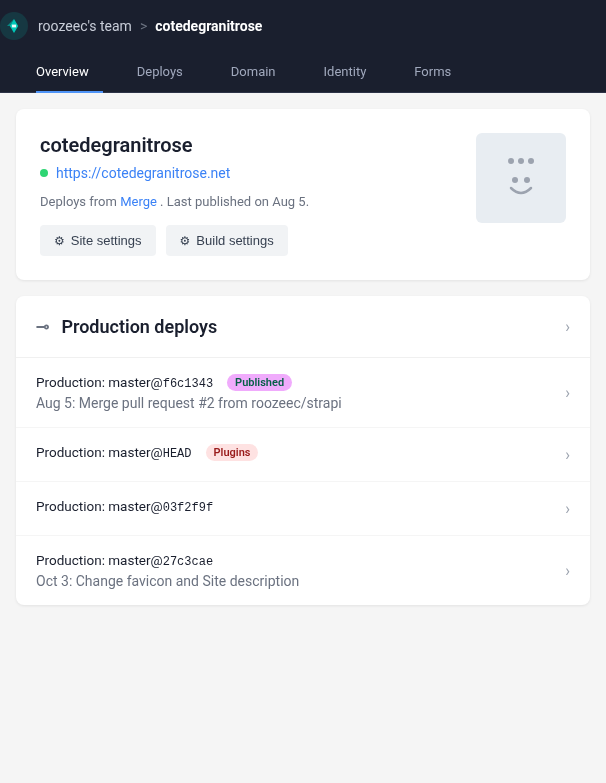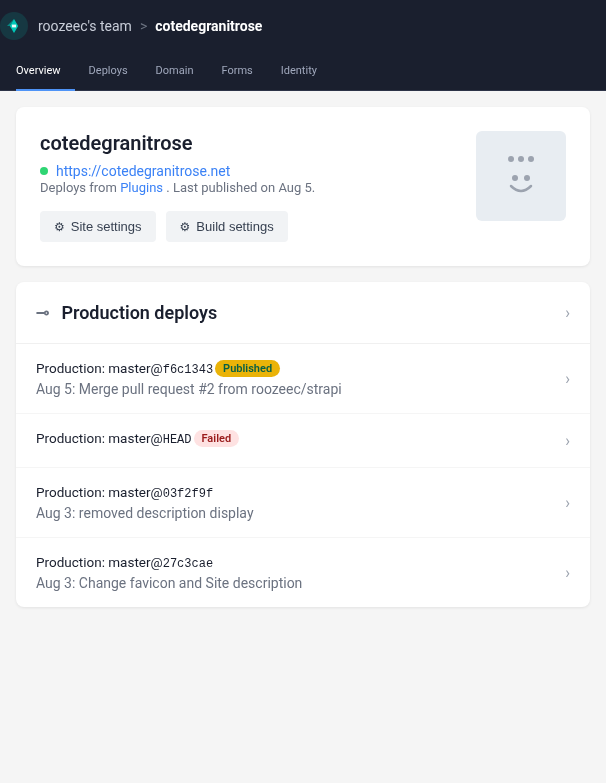--- a/index.html
+++ b/index.html
@@ -43,26 +43,27 @@
     
     .nav {
       background: #1a1f2e;
       display: flex;
       align-items: center;
       padding: 0 16px;
       border-bottom: 1px solid #2d3347;
     }
     .nav-tab {
       color: #a0a8bc;
-      font-size: 11px;
+      font-size: 13px;
       padding: 12px 14px;
       cursor: pointer;
       text-decoration: none;
       border-bottom: 2px solid transparent;
       margin-bottom: -1px;
+      margin-left: 20px;
     }
     .nav-tab:first-child {
       color: #ffffff;
       border-bottom: 2px solid #4f94f7;
       padding-left: 0;
     }
 
     
     .main {
       padding: 16px;
@@ -82,21 +83,21 @@
     .site-info { flex: 1; }
     .site-name {
       font-size: 20px;
       font-weight: 600;
       color: #1a1f2e;
       margin-bottom: 8px;
     }
     .site-url-row {
       display: flex;
       align-items: center;
-      margin-bottom: 1px;
+      margin-bottom: 13px;
       text-align: right;
     }
     .dot-green {
       width: 8px;
       height: 8px;
       background: #2ed573;
       border-radius: 50%;
       margin-right: 8px;
       flex-shrink: 0;
     }
@@ -204,29 +205,29 @@
       cursor: pointer;
     }
     .deploy-item:last-child { border-bottom: none; }
     .deploy-info { flex: 1; }
     .deploy-title {
       font-size: 13.5px;
       color: #1a1f2e;
       margin-bottom: 4px;
       display: flex;
       align-items: center;
-      gap: 2px;
+      gap: 14px;
       flex-wrap: wrap;
     }
     .deploy-title code {
       font-family: 'Courier New', monospace;
       font-size: 12px;
     }
     .badge-published {
-      background: #eab308;
+      background: #f0abfc;
       color: #065f46;
       font-size: 11px;
       font-weight: 600;
       padding: 2px 8px;
       border-radius: 10px;
     }
     .badge-failed {
       background: #fee2e2;
       color: #991b1b;
       font-size: 11px;
@@ -262,36 +263,36 @@
   </svg>
   <span class="header-team">roozeec's team</span>
   <span class="header-sep">&gt;</span>
   <span class="header-site">cotedegranitrose</span>
 </header>
 
 <nav class="nav">
   <a class="nav-tab">Overview</a>
   <a class="nav-tab">Deploys</a>
   <a class="nav-tab">Domain</a>
+  <a class="nav-tab">Identity</a>
   <a class="nav-tab">Forms</a>
-  <a class="nav-tab">Identity</a>
 </nav>
 
 <main class="main">
 
   <div class="site-card">
     <div class="site-info">
       <div class="site-name">cotedegranitrose</div>
       <div class="site-url-row">
         <div class="dot-green"></div>
         <a class="site-url" href="#">https://cotedegranitrose.net</a>
       </div>
       <div class="site-deploys-text">
         <span>Deploys from</span>
-        <a href="#">Plugins</a>
+        <a href="#">Merge</a>
         <span>. Last published on Aug 5.</span>
       </div>
       <div class="site-actions">
         <button class="btn-settings">
           <span class="gear-icon">⚙</span>
           <span>Site settings</span>
         </button>
         <button class="btn-settings">
           <span class="gear-icon">⚙</span>
           <span>Build settings</span>
@@ -332,41 +333,40 @@
         </div>
         <div class="deploy-subtitle">Aug 5: Merge pull request #2 from roozeec/strapi</div>
       </div>
       <span class="deploy-chevron">›</span>
     </div>
 
     <div class="deploy-item">
       <div class="deploy-info">
         <div class="deploy-title">
           <span>Production: master@<code>HEAD</code></span>
-          <span class="badge-failed">Failed</span>
+          <span class="badge-failed">Plugins</span>
         </div>
       </div>
       <span class="deploy-chevron">›</span>
     </div>
 
     <div class="deploy-item">
       <div class="deploy-info">
         <div class="deploy-title">
           <span>Production: master@<code>03f2f9f</code></span>
         </div>
-        <div class="deploy-subtitle">Aug 3: removed description display</div>
       </div>
       <span class="deploy-chevron">›</span>
     </div>
 
     <div class="deploy-item">
       <div class="deploy-info">
         <div class="deploy-title">
           <span>Production: master@<code>27c3cae</code></span>
         </div>
-        <div class="deploy-subtitle">Aug 3: Change favicon and Site description</div>
+        <div class="deploy-subtitle">Oct 3: Change favicon and Site description</div>
       </div>
       <span class="deploy-chevron">›</span>
     </div>
 
   </div>
 
 </main>
 
 </body></html>

